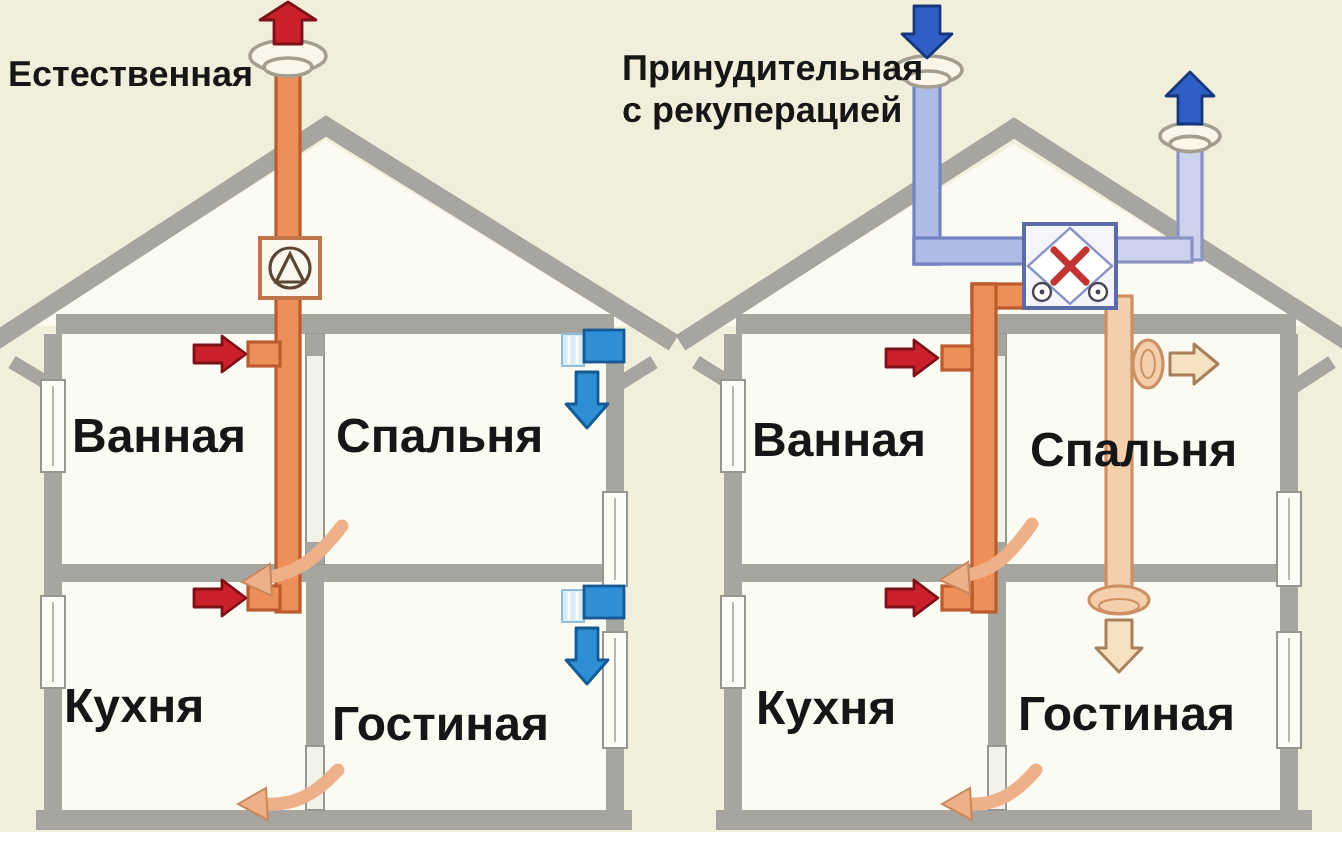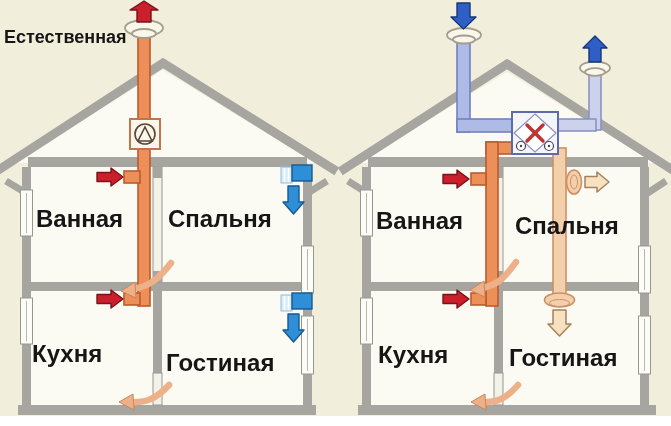--- a/index.html
+++ b/index.html
@@ -214,20 +214,24 @@
       <polygon class="curvehead" points="470,290 484,281 485,297"></polygon>
     </g>
     <g>
       <path class="curve" d="M518,385 C506,399 496,403 482,402"></path>
       <polygon class="curvehead" points="471,402 485,394 486,410"></polygon>
     </g>
   </g>
 </svg>
 
 <div class="title" style="left:4px;top:27px;">Естественная</div>
+<div class="title" style="left:311px;top:24px;">
+  <div>Принудительная</div>
+  <div>с рекуперацией</div>
+</div>
 
 <div class="room-label" style="left:36px;top:205px;width:108px;">Ванная</div>
 <div class="room-label" style="left:168px;top:205px;width:130px;">Спальня</div>
 <div class="room-label" style="left:32px;top:340px;width:88px;">Кухня</div>
 <div class="room-label" style="left:166px;top:349px;width:136px;">Гостиная</div>
 
 <div class="room-label" style="left:376px;top:207px;width:110px;">Ванная</div>
 <div class="room-label" style="left:515px;top:212px;width:130px;">Спальня</div>
 <div class="room-label" style="left:378px;top:341px;width:88px;">Кухня</div>
 <div class="room-label" style="left:509px;top:344px;width:136px;">Гостиная</div>

